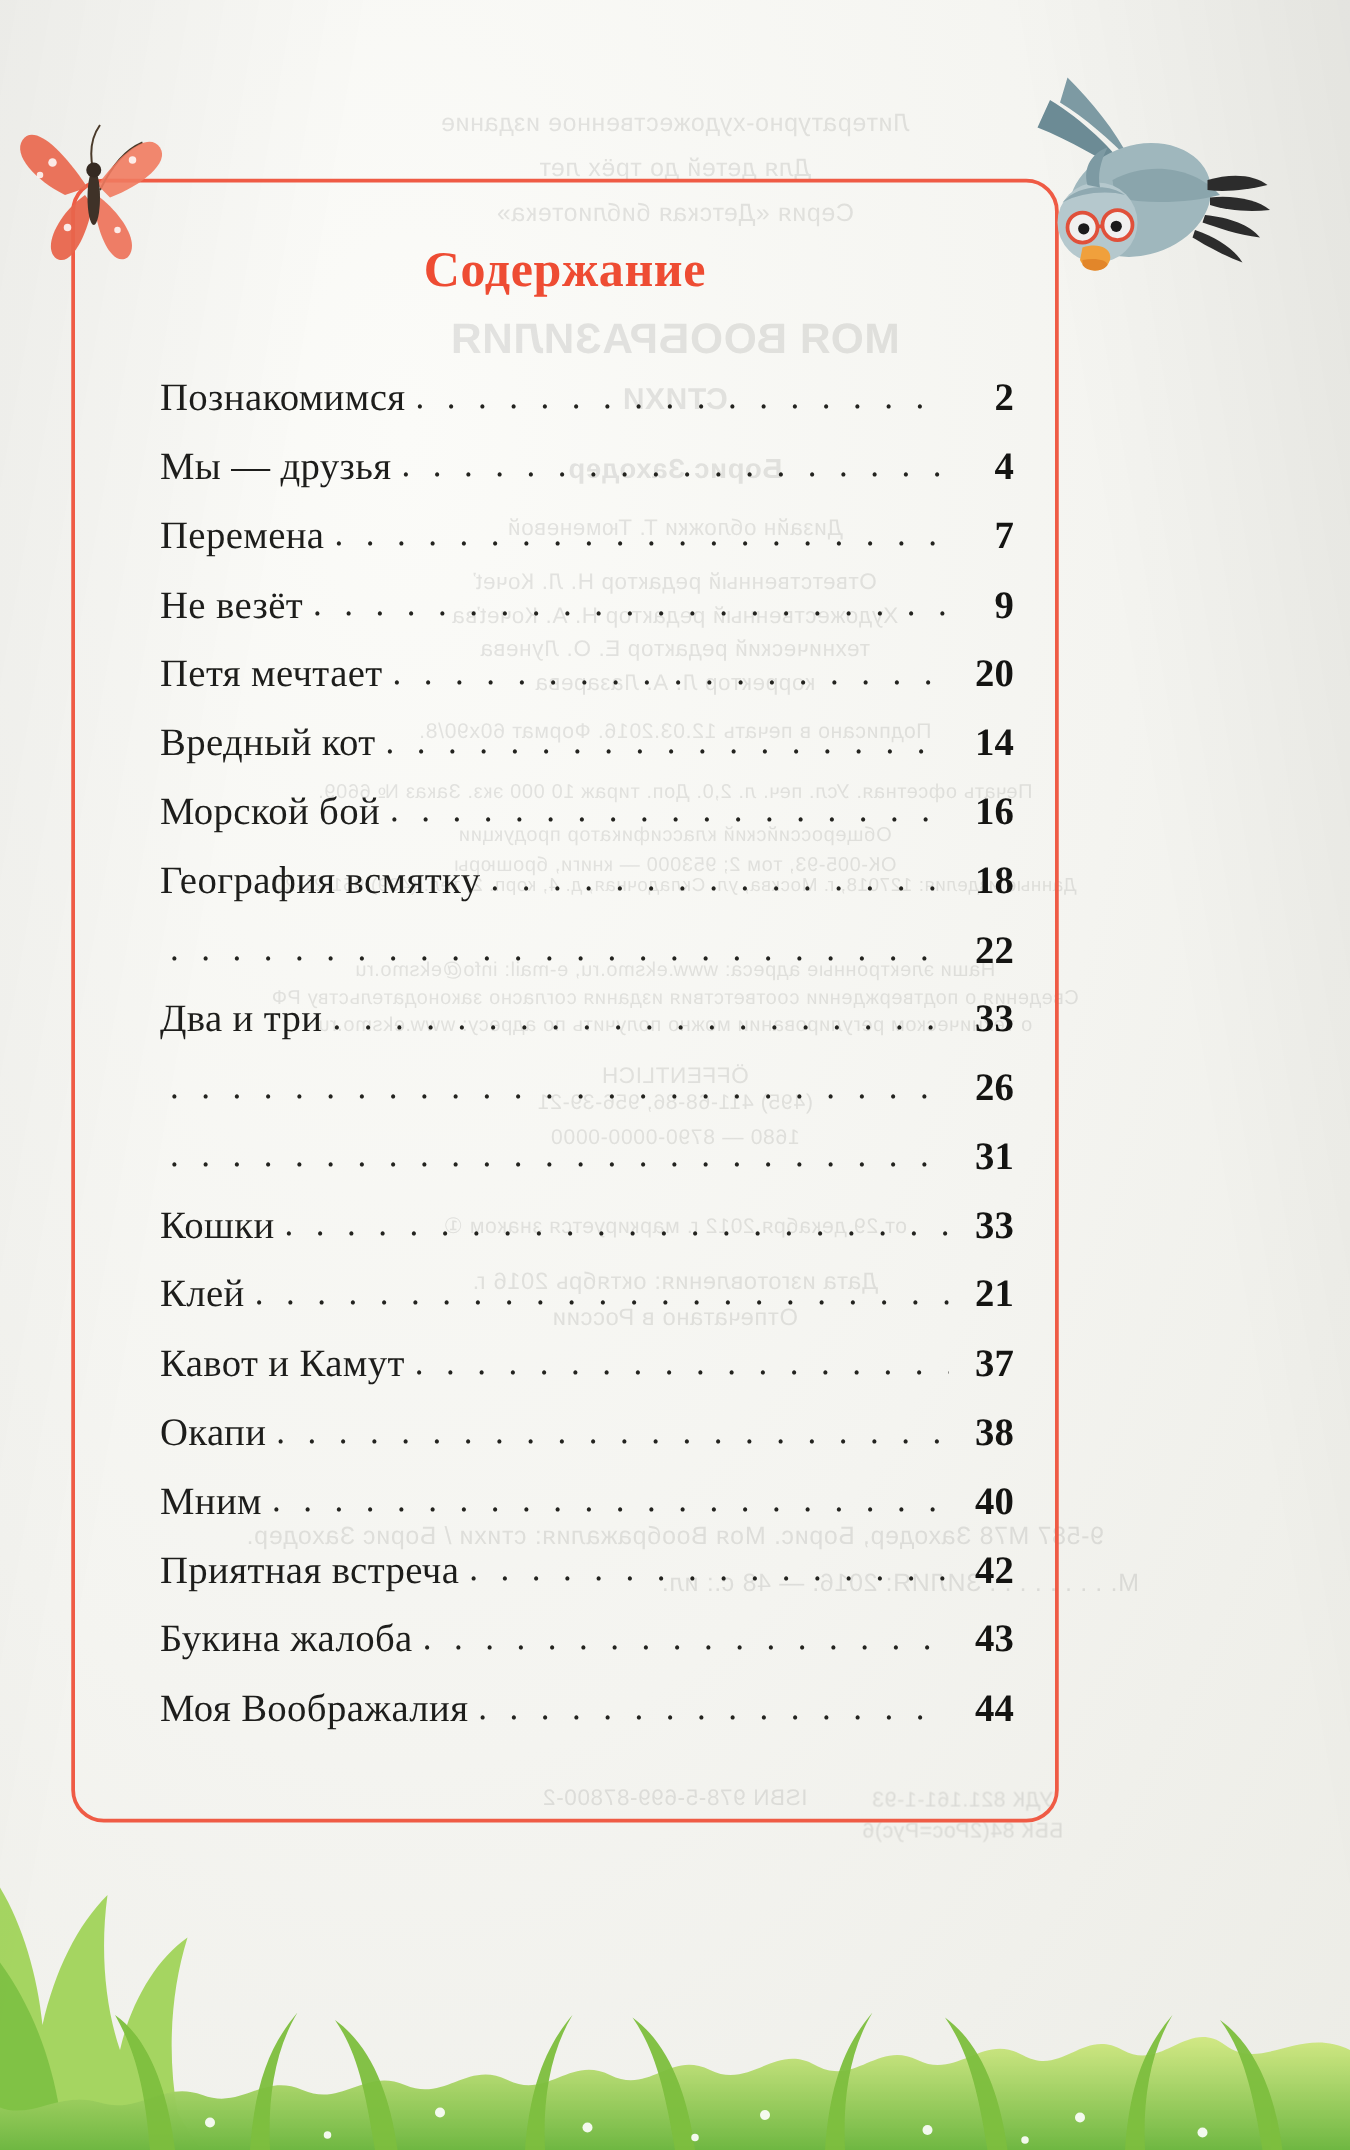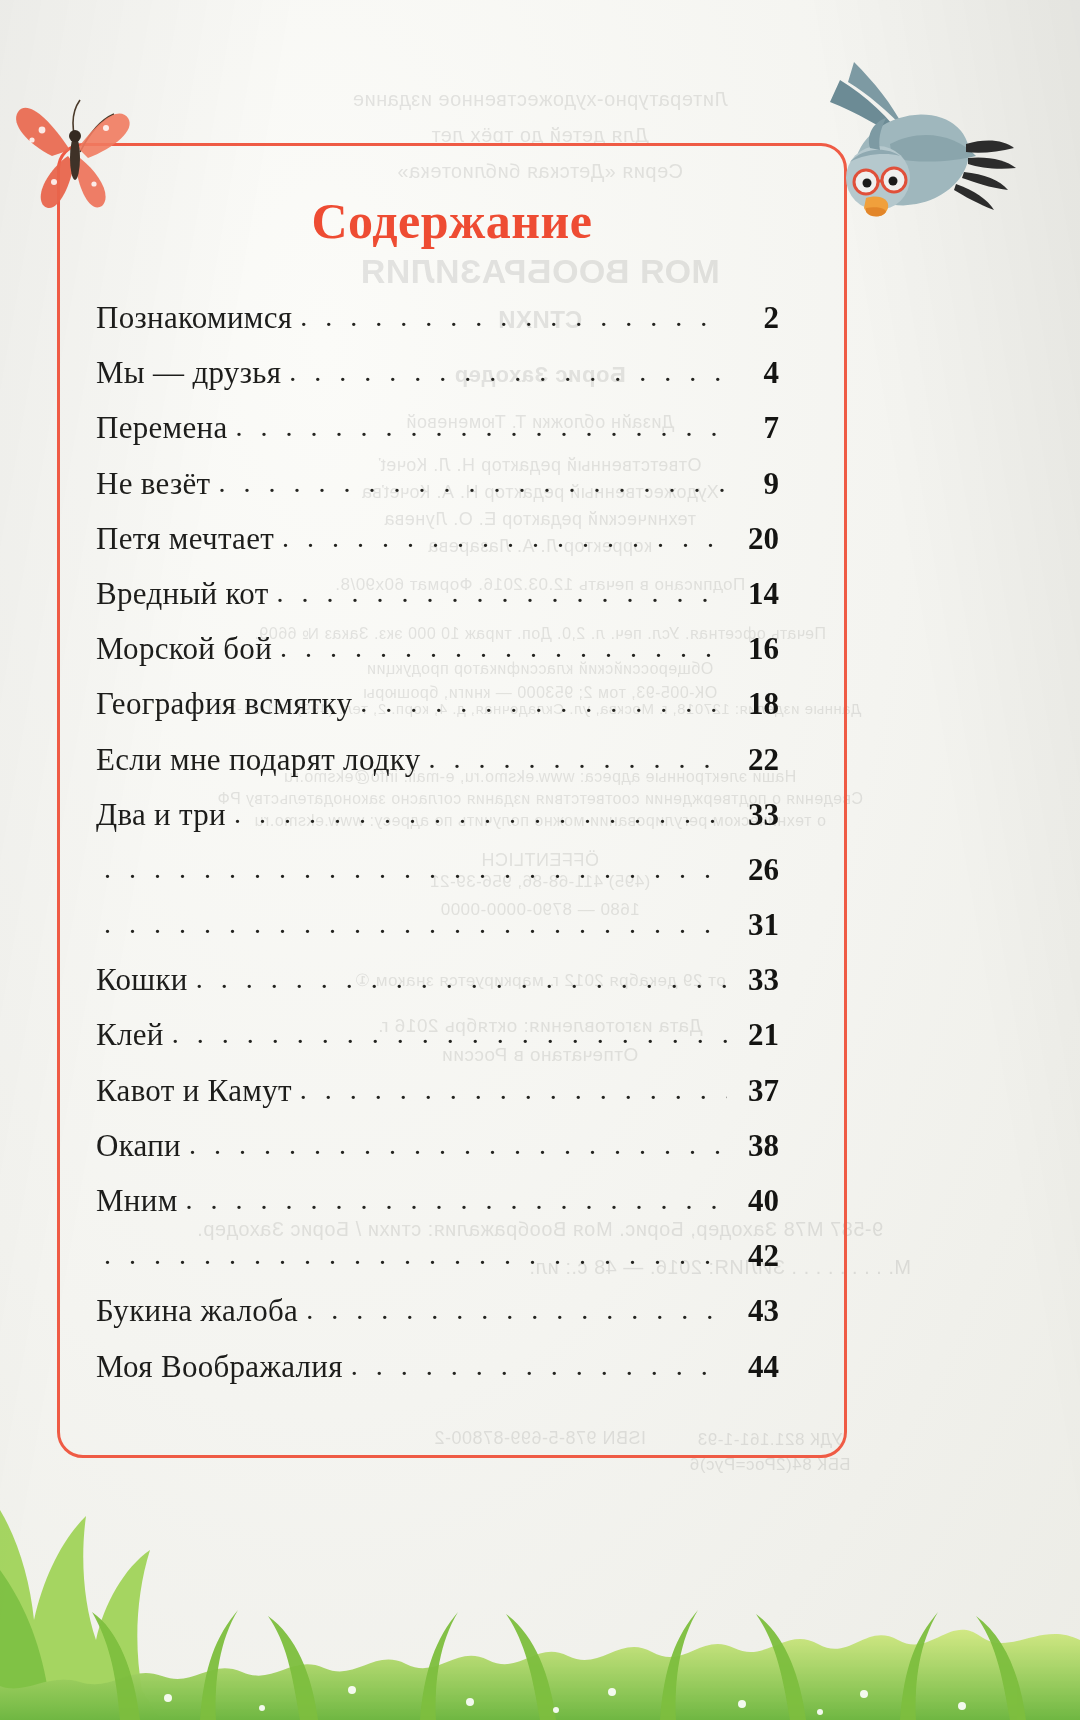--- a/index.html
+++ b/index.html
@@ -76,30 +76,30 @@
   }
 
   
   .toc-title {
     position: absolute;
     left: 57px;
     top: 192px;
     width: 790px;
     text-align: center;
     color: #ee4c33;
-    font-size: 50px;
+    font-size: 40px;
     font-weight: bold;
     font-family: "Liberation Serif", serif;
     letter-spacing: 0.5px;
   }
 
   
   .toc-list {
     position: absolute;
-    left: 96px;
+    left: 128px;
     top: 300px;
     width: 683px;
   }
   .toc-row {
     display: flex;
     align-items: baseline;
     height: 55.2px;
     font-size: 31px;
     color: #1d1d1b;
     font-family: "Liberation Serif", serif;
@@ -348,21 +348,20 @@
       <span class="toc-page">16</span>
     </div>
 
     <div class="toc-row">
       <span class="toc-name">География всмятку</span>
       <span class="toc-dots">. . . . . . . . . . . . . . . . . . . . . . . . . . . . . . . . . . . . . . . . . . . . . . . .</span>
       <span class="toc-page">18</span>
     </div>
 
     <div class="toc-row">
-      <span class="toc-name">Если мне подарят лодку</span>
       <span class="toc-dots">. . . . . . . . . . . . . . . . . . . . . . . . . . . . . . . . . . . . . . . . . . . . . . . .</span>
       <span class="toc-page">22</span>
     </div>
 
     <div class="toc-row">
       <span class="toc-name">Два и три</span>
       <span class="toc-dots">. . . . . . . . . . . . . . . . . . . . . . . . . . . . . . . . . . . . . . . . . . . . . . . .</span>
       <span class="toc-page">33</span>
     </div>
 
@@ -400,20 +399,21 @@
       <span class="toc-page">38</span>
     </div>
 
     <div class="toc-row">
       <span class="toc-name">Мним</span>
       <span class="toc-dots">. . . . . . . . . . . . . . . . . . . . . . . . . . . . . . . . . . . . . . . . . . . . . . . .</span>
       <span class="toc-page">40</span>
     </div>
 
     <div class="toc-row">
+      <span class="toc-name">Приятная встреча</span>
       <span class="toc-dots">. . . . . . . . . . . . . . . . . . . . . . . . . . . . . . . . . . . . . . . . . . . . . . . .</span>
       <span class="toc-page">42</span>
     </div>
 
     <div class="toc-row">
       <span class="toc-name">Букина жалоба</span>
       <span class="toc-dots">. . . . . . . . . . . . . . . . . . . . . . . . . . . . . . . . . . . . . . . . . . . . . . . .</span>
       <span class="toc-page">43</span>
     </div>
 

